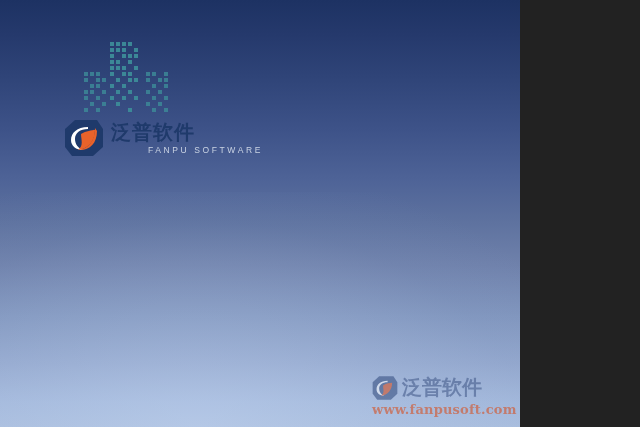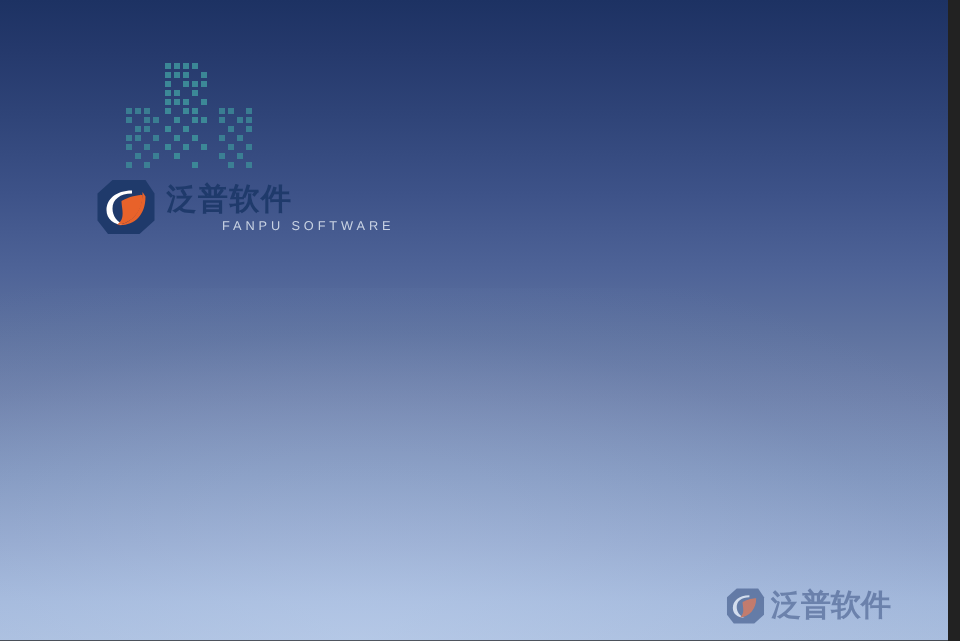--- a/index.html
+++ b/index.html
@@ -6,21 +6,21 @@
     margin: 0;
     padding: 0;
     background: #222;
   }
   body {
     font-family: "Liberation Sans", sans-serif;
   }
 
   #banner {
     position: relative;
-    width: 632px;
+    width: 520px;
     height: 427px;
     overflow: hidden;
     background: linear-gradient(to bottom,
         #1d3263 0%,
         #25396c 8%,
         #2f4478 18%,
         #3d5288 30%,
         #4e6397 42%,
         #5e729f 52%,
         #6f81ab 62%,
@@ -242,15 +242,16 @@
 
   <div id="watermark">
     <div id="wm-row">
       <svg id="wm-mark" viewBox="0 0 40 40" xmlns="http://www.w3.org/2000/svg" aria-hidden="true">
         <path d="M11 2 L33 2 L39 11 L39 29 L29 38 L8 38 L1 29 L1 11 Z" fill="#3c5586"></path>
         <path d="M24 9 C13 9 7 15 7 22 C7 28 12 32 19 32 C14 30 11 26 11 21 C11 15 16 11 24 11 Z" fill="#eef2f8"></path>
         <path d="M17 16 C22 13 28 12 31 12 C31 23 24 31 14 31.8 C20 28 17 21 17 16 Z" fill="#d4552a"></path>
       </svg>
       <span id="wm-cn">泛普软件</span>
     </div>
+    <div id="wm-url">www.fanpusoft.com</div>
   </div>
 
 </div>
 
 </body></html>

